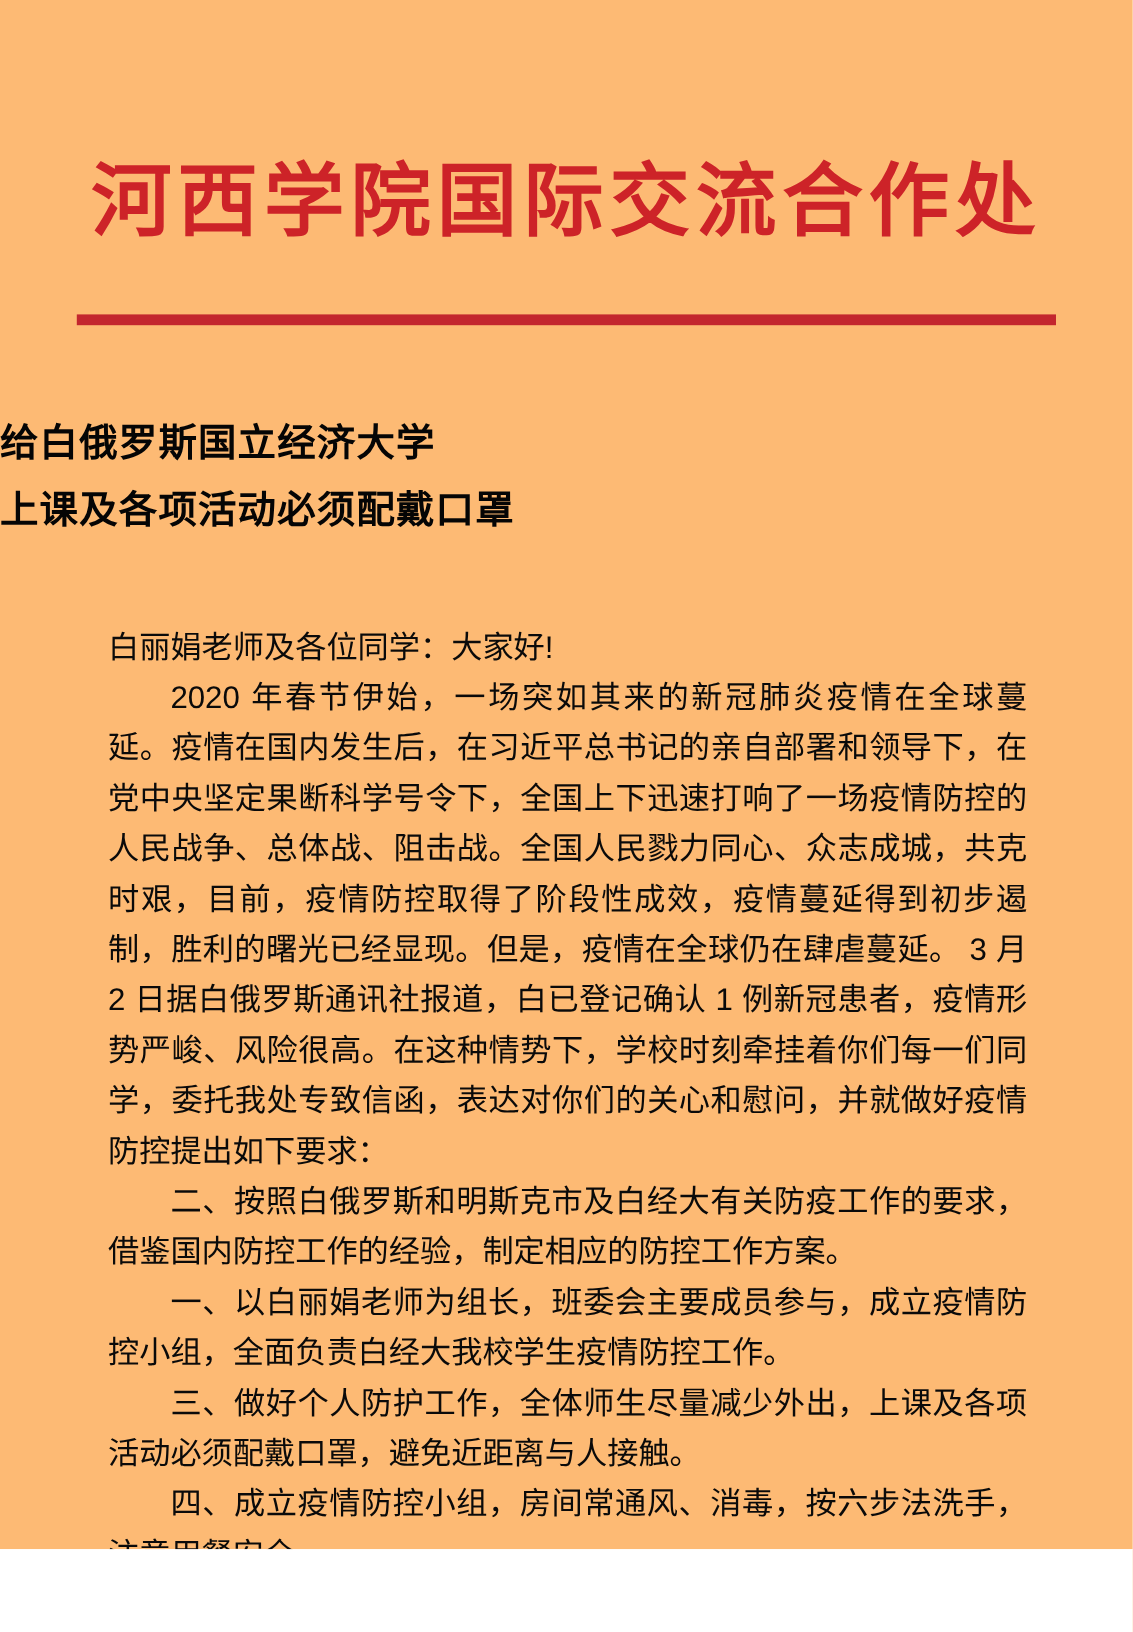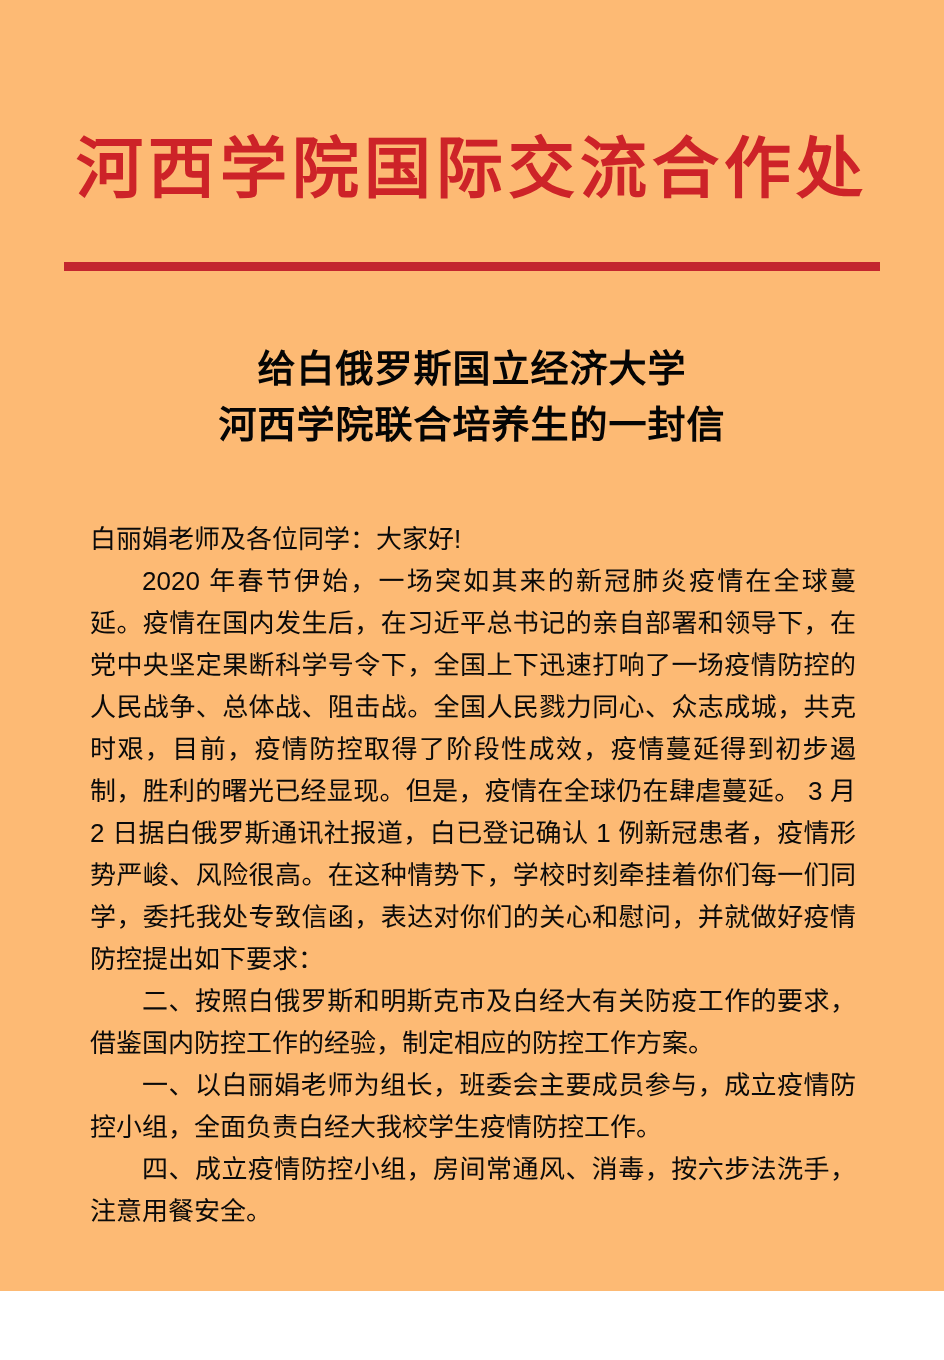--- a/index.html
+++ b/index.html
@@ -36,24 +36,24 @@
     width: 816px;
     height: 9px;
     background: #c3262e;
   }
   
   .doc-title {
     position: absolute;
     top: 341px;
     left: 0;
     right: 0;
-    text-align: center;
+    text-align: left;
     font-family: Liberation Serif, serif;
     font-weight: bold;
-    font-size: 38px;
+    font-size: 32px;
     line-height: 56px;
     letter-spacing: 1px;
     color: #050505;
   }
   
   .letter-body {
     position: absolute;
     top: 518px;
     left: 90px;
     width: 766px;
@@ -76,24 +76,25 @@
 <body>
 
 <div class="page">
 
   <div class="letterhead-title">河西学院国际交流合作处</div>
 
   <div class="letterhead-rule"></div>
 
   <div class="doc-title">
     <div>给白俄罗斯国立经济大学</div>
-    <div>河西学院联合培养生的一封信</div>
+    <div>上课及各项活动必须配戴口罩</div>
   </div>
 
   <div class="letter-body">
     <p>白丽娟老师及各位同学：大家好!</p>
     <p class="indent">2020 年春节伊始，一场突如其来的新冠肺炎疫情在全球蔓延。疫情在国内发生后，在习近平总书记的亲自部署和领导下，在党中央坚定果断科学号令下，全国上下迅速打响了一场疫情防控的人民战争、总体战、阻击战。全国人民戮力同心、众志成城，共克时艰，目前，疫情防控取得了阶段性成效，疫情蔓延得到初步遏制，胜利的曙光已经显现。但是，疫情在全球仍在肆虐蔓延。 3 月 2 日据白俄罗斯通讯社报道，白已登记确认 1 例新冠患者，疫情形势严峻、风险很高。在这种情势下，学校时刻牵挂着你们每一们同学，委托我处专致信函，表达对你们的关心和慰问，并就做好疫情防控提出如下要求：</p>
     <p class="indent">二、按照白俄罗斯和明斯克市及白经大有关防疫工作的要求，借鉴国内防控工作的经验，制定相应的防控工作方案。</p>
     <p class="indent">一、以白丽娟老师为组长，班委会主要成员参与，成立疫情防控小组，全面负责白经大我校学生疫情防控工作。</p>
+    <p class="indent">三、做好个人防护工作，全体师生尽量减少外出，上课及各项活动必须配戴口罩，避免近距离与人接触。</p>
     <p class="indent">四、成立疫情防控小组，房间常通风、消毒，按六步法洗手，注意用餐安全。</p>
   </div>
 
 </div>
 
 </body></html>

